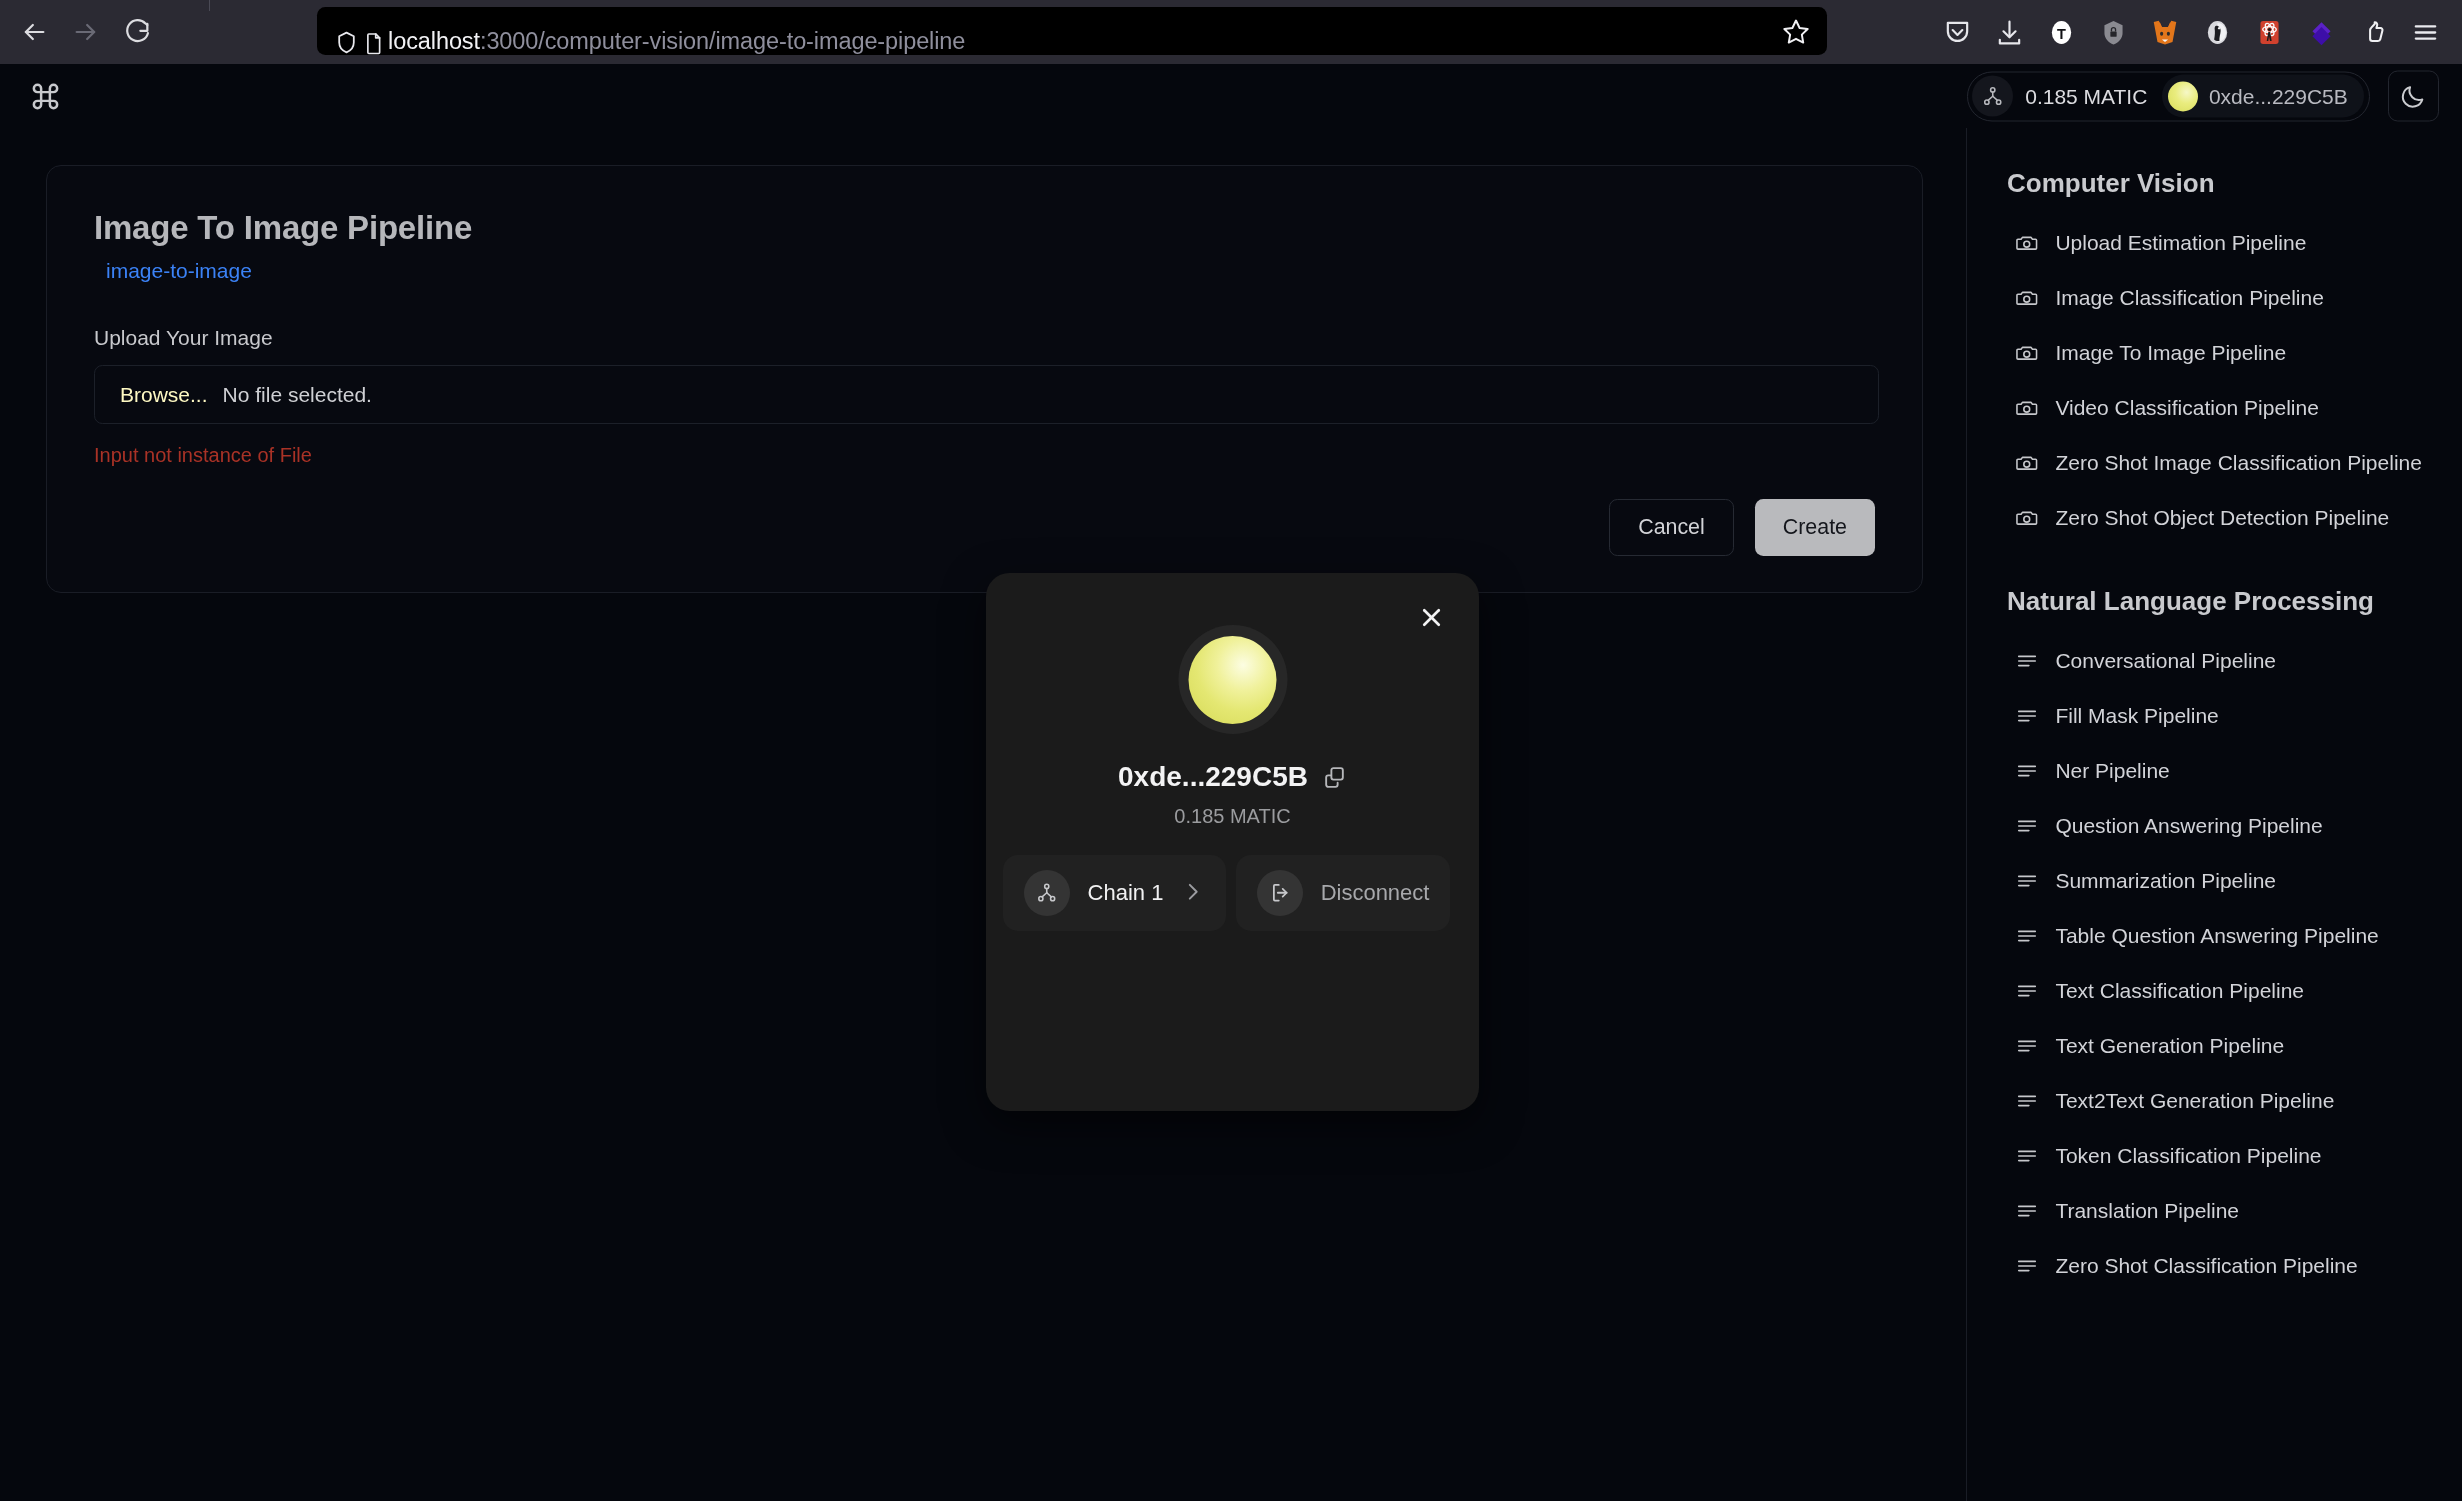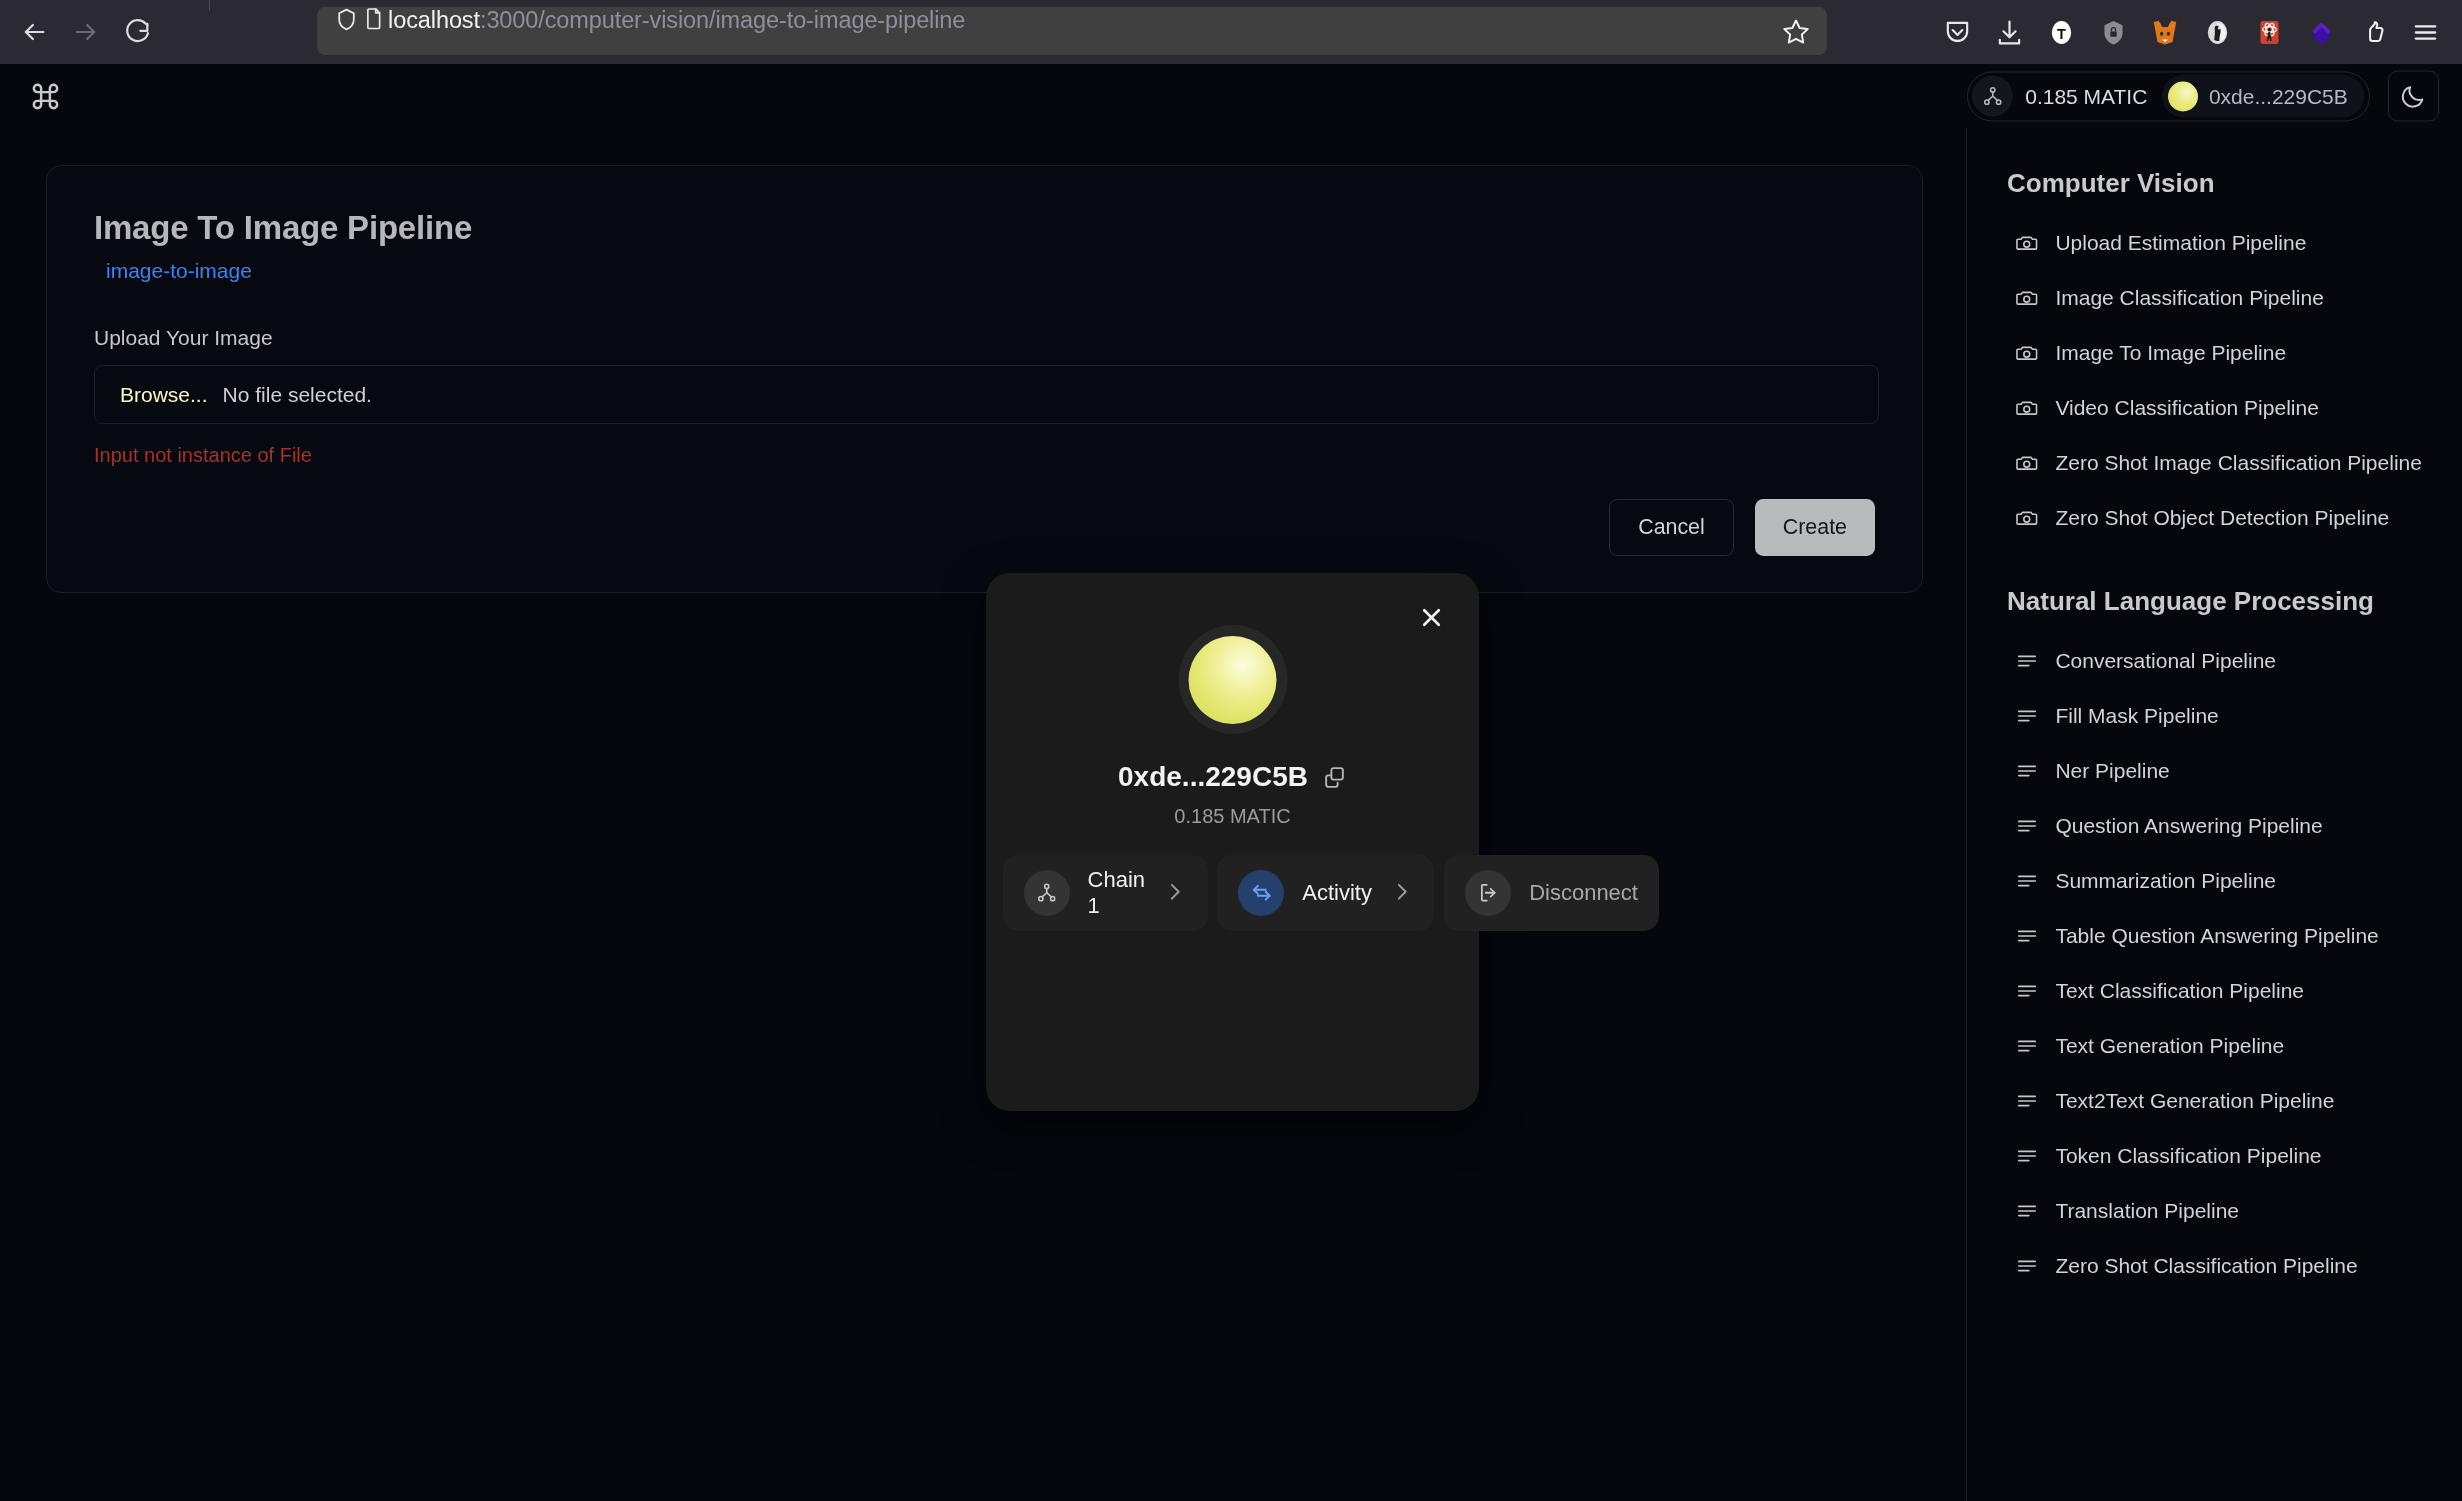--- a/index.html
+++ b/index.html
@@ -40,24 +40,24 @@
     border-radius: 7px;
   }
   .nav-btn svg { display: block; }
 
   .urlbar {
     position: absolute;
     left: 317px;
     top: 7px;
     width: 1510px;
     height: 48px;
-    background: #404040;
+    background: #000000;
     border-radius: 8.3px;
     display: flex;
-    align-items: flex-start;
+    align-items: flex-end;
     padding: 0 16.6px;
     gap: 3px;
   }
   .url-text {
     font-size: 23.5px;
     color: #8f8f9d;
     white-space: nowrap;
     overflow: hidden;
     letter-spacing: -0.1px;
   }
@@ -755,36 +755,20 @@
           </svg>
         </span>
         <span class="menu-label">Chain 1</span>
         <span class="menu-chevron">
           <svg width="23.5" height="23.5" viewBox="0 0 24 24" fill="none" stroke="#9b9ca0" stroke-width="2" stroke-linecap="round" stroke-linejoin="round">
               <polyline points="9 5 16 12 9 19"></polyline>
             </svg>
         </span>
       </div>
 
-      <div class="menu-item">
-        <span class="menu-icon-circle blue">
-          <svg width="23.5" height="23.5" viewBox="0 0 24 24" fill="none" stroke="#6aa0f7" stroke-width="2" stroke-linecap="round" stroke-linejoin="round">
-            <polyline points="8 5 4 9 8 13"></polyline>
-              <path d="M4 9h12"></path>
-              <polyline points="16 11 20 15 16 19"></polyline>
-              <path d="M20 15H8"></path>
-          </svg>
-        </span>
-        <span class="menu-label">Activity</span>
-        <span class="menu-chevron">
-          <svg width="23.5" height="23.5" viewBox="0 0 24 24" fill="none" stroke="#9b9ca0" stroke-width="2" stroke-linecap="round" stroke-linejoin="round">
-              <polyline points="9 5 16 12 9 19"></polyline>
-            </svg>
-        </span>
-      </div>
 
       <div class="menu-item">
         <span class="menu-icon-circle">
           <svg width="23.5" height="23.5" viewBox="0 0 24 24" fill="none" stroke="#c7c8cb" stroke-width="1.8" stroke-linecap="round" stroke-linejoin="round">
             <path d="M11 4H7a1 1 0 0 0-1 1v14a1 1 0 0 0 1 1h4"></path>
               <polyline points="15 8 19 12 15 16"></polyline>
               <line x1="19" y1="12" x2="10" y2="12"></line>
           </svg>
         </span>
         <span class="menu-label muted">Disconnect</span>

